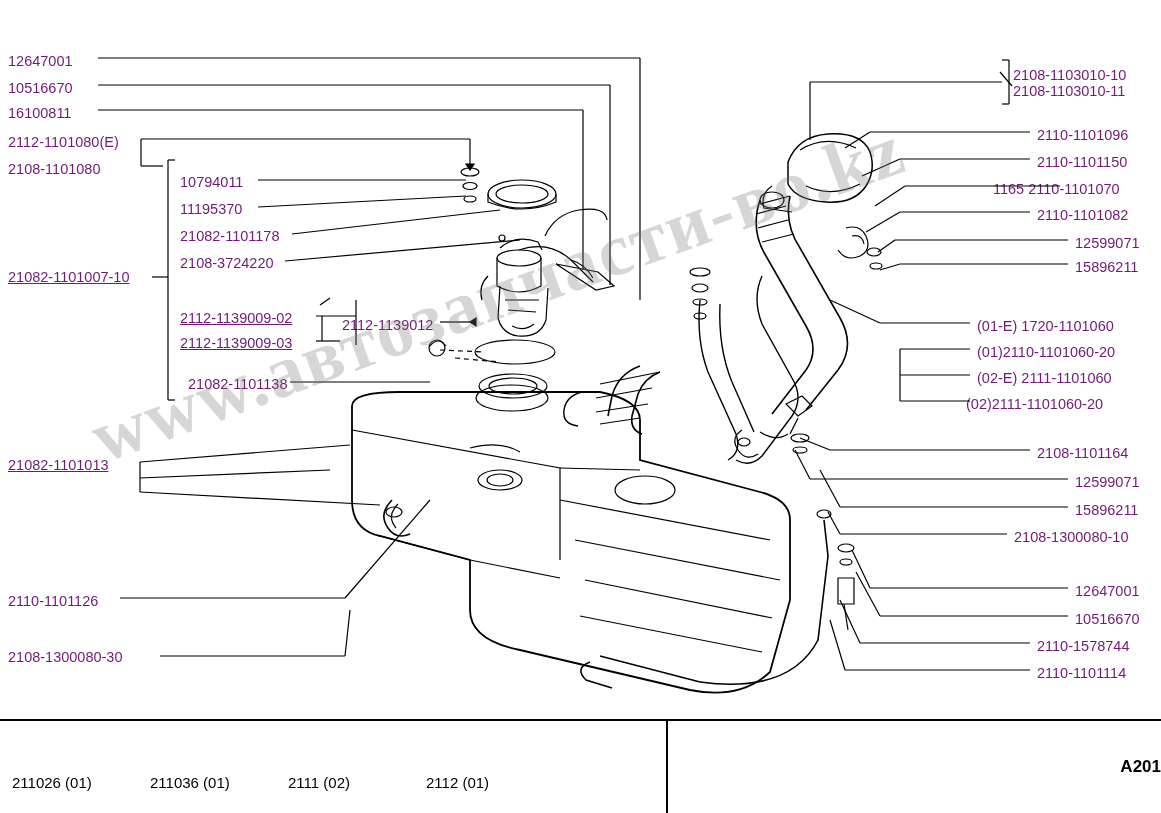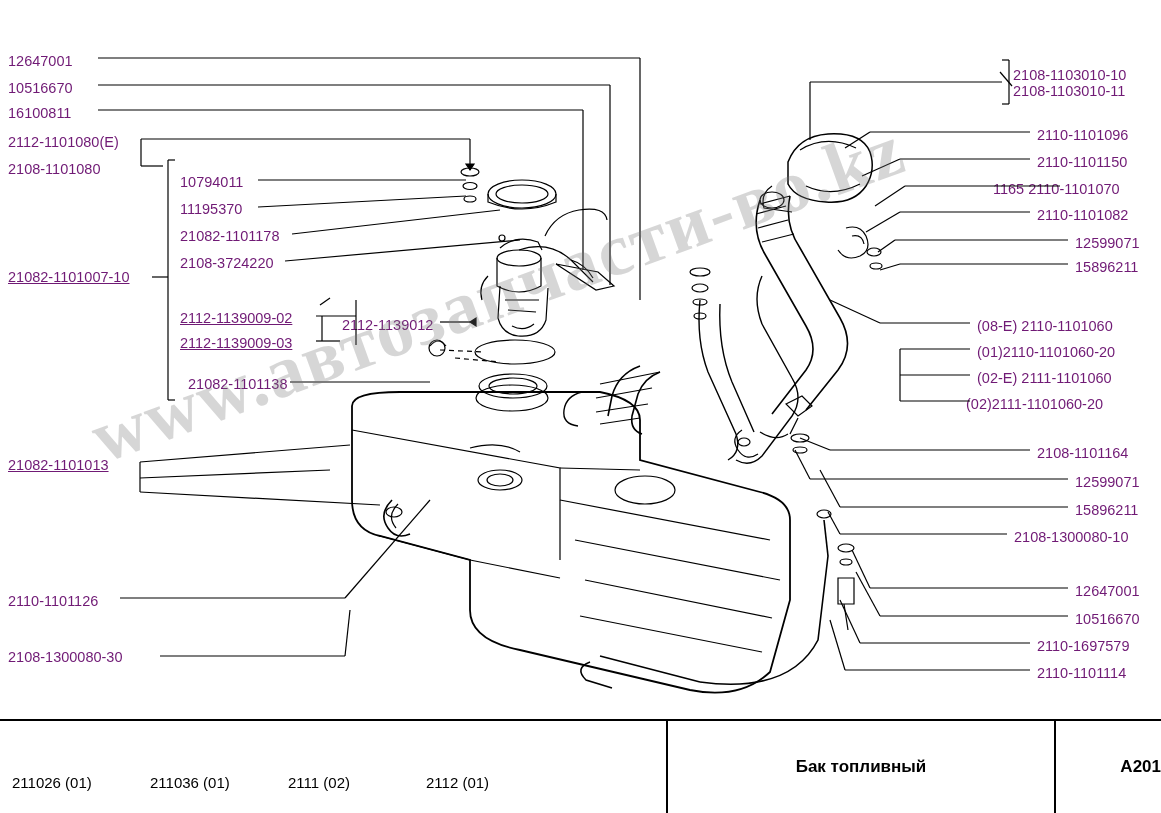--- a/index.html
+++ b/index.html
@@ -351,41 +351,38 @@
 
   <div>
     <div class="lbl" style="left:1013px; top:68px;">2108-1103010-10</div>
     <div class="lbl" style="left:1013px; top:84px;">2108-1103010-11</div>
     <div class="lbl" style="left:1037px; top:128px;">2110-1101096</div>
     <div class="lbl" style="left:1037px; top:155px;">2110-1101150</div>
     <div class="lbl" style="left:993px;  top:182px;">1165  2110-1101070</div>
     <div class="lbl" style="left:1037px; top:208px;">2110-1101082</div>
     <div class="lbl" style="left:1075px; top:236px;">12599071</div>
     <div class="lbl" style="left:1075px; top:260px;">15896211</div>
-    <div class="lbl" style="left:977px;  top:319px;">(08-Е)  2110-1101060</div>
+    <div class="lbl" style="left:977px;  top:319px;">(01-Е)  1720-1101060</div>
     <div class="lbl" style="left:977px;  top:345px;">(01)2110-1101060-20</div>
     <div class="lbl" style="left:977px;  top:371px;">(02-Е)  2111-1101060</div>
     <div class="lbl" style="left:966px;  top:397px;">(02)2111-1101060-20</div>
     <div class="lbl" style="left:1037px; top:446px;">2108-1101164</div>
     <div class="lbl" style="left:1075px; top:475px;">12599071</div>
     <div class="lbl" style="left:1075px; top:503px;">15896211</div>
     <div class="lbl" style="left:1014px; top:530px;">2108-1300080-10</div>
     <div class="lbl" style="left:1075px; top:584px;">12647001</div>
     <div class="lbl" style="left:1075px; top:612px;">10516670</div>
-    <div class="lbl" style="left:1037px; top:639px;">2110-1697579</div>
+    <div class="lbl" style="left:1037px; top:639px;">2110-1578744</div>
     <div class="lbl" style="left:1037px; top:666px;">2110-1101114</div>
   </div>
 
   <div id="bottom-table">
     <div class="cell-left">
       <div class="models-row" style="left:12px; top:53px;">
         <span class="model-cell">211026 (01)</span><span class="model-cell">211036 (01)</span><span class="model-cell">2111 (02)</span><span class="model-cell">2112 (01)</span>
       </div>
     </div>
-    <div class="cell-mid">
-      <div class="mid-title">Бак топливный</div>
-    </div>
     <div class="cell-right">
       <div class="right-code">A201</div>
     </div>
   </div>
 
 </div>
 
 </body></html>

